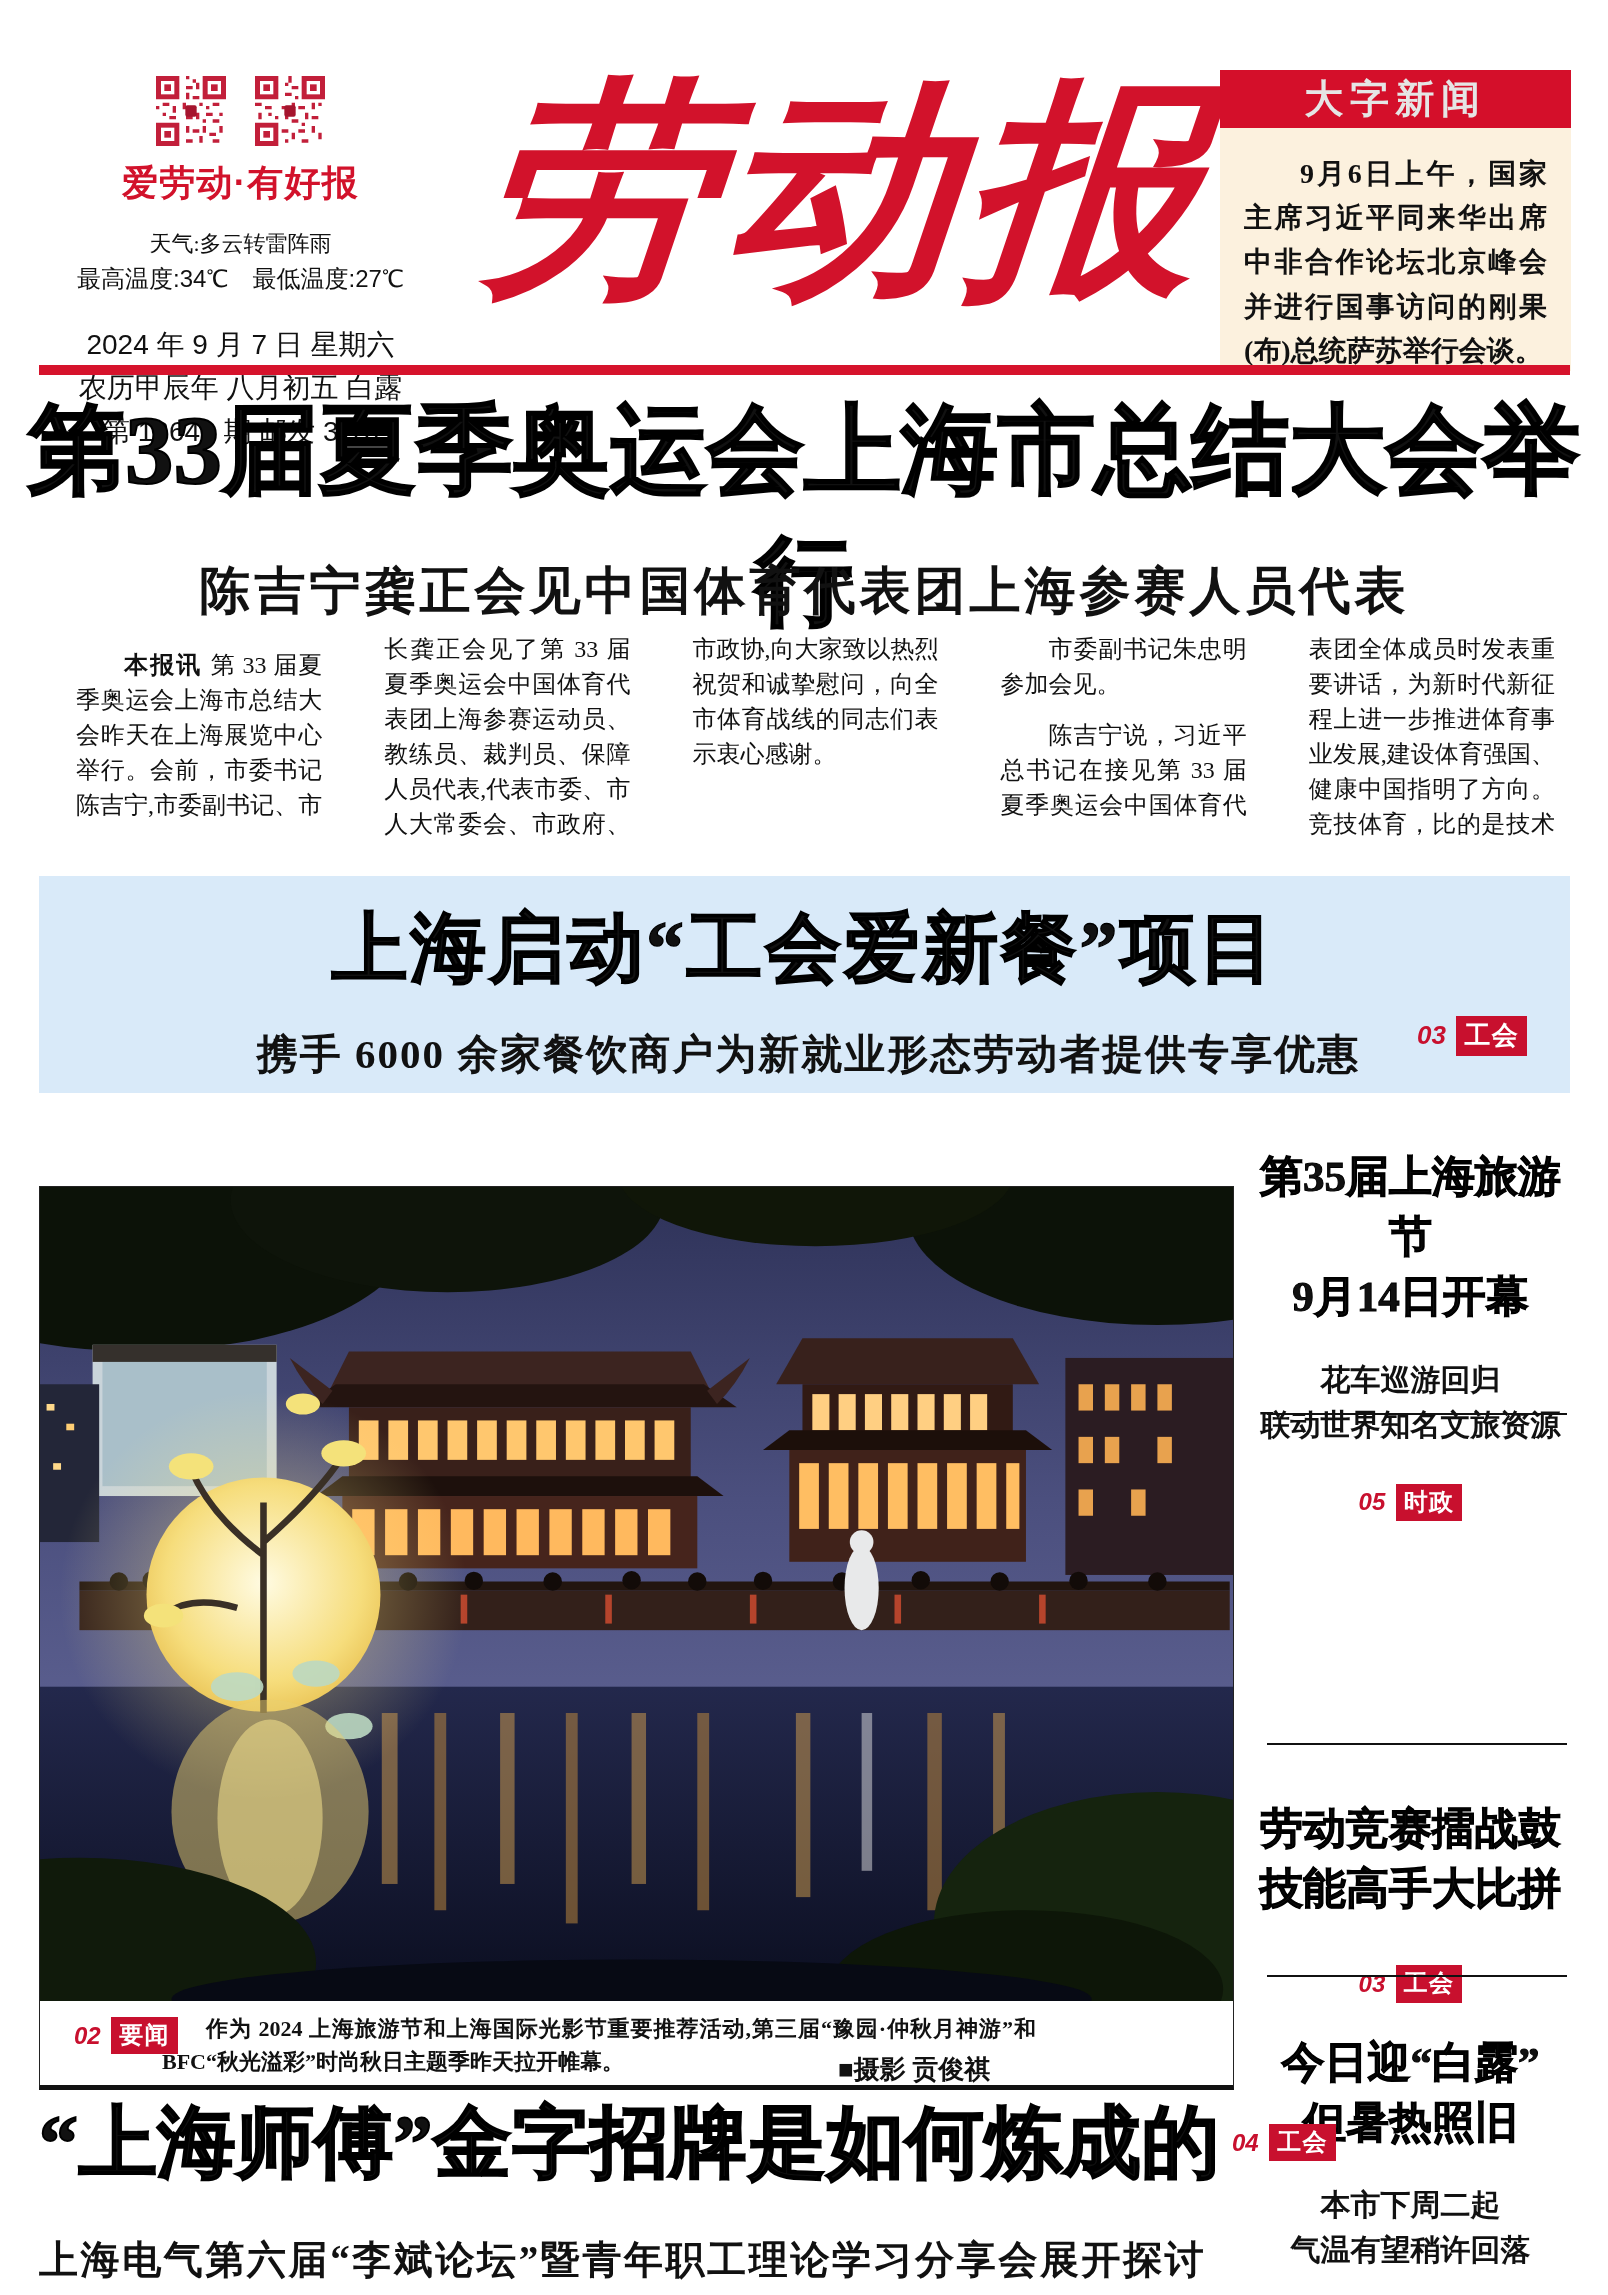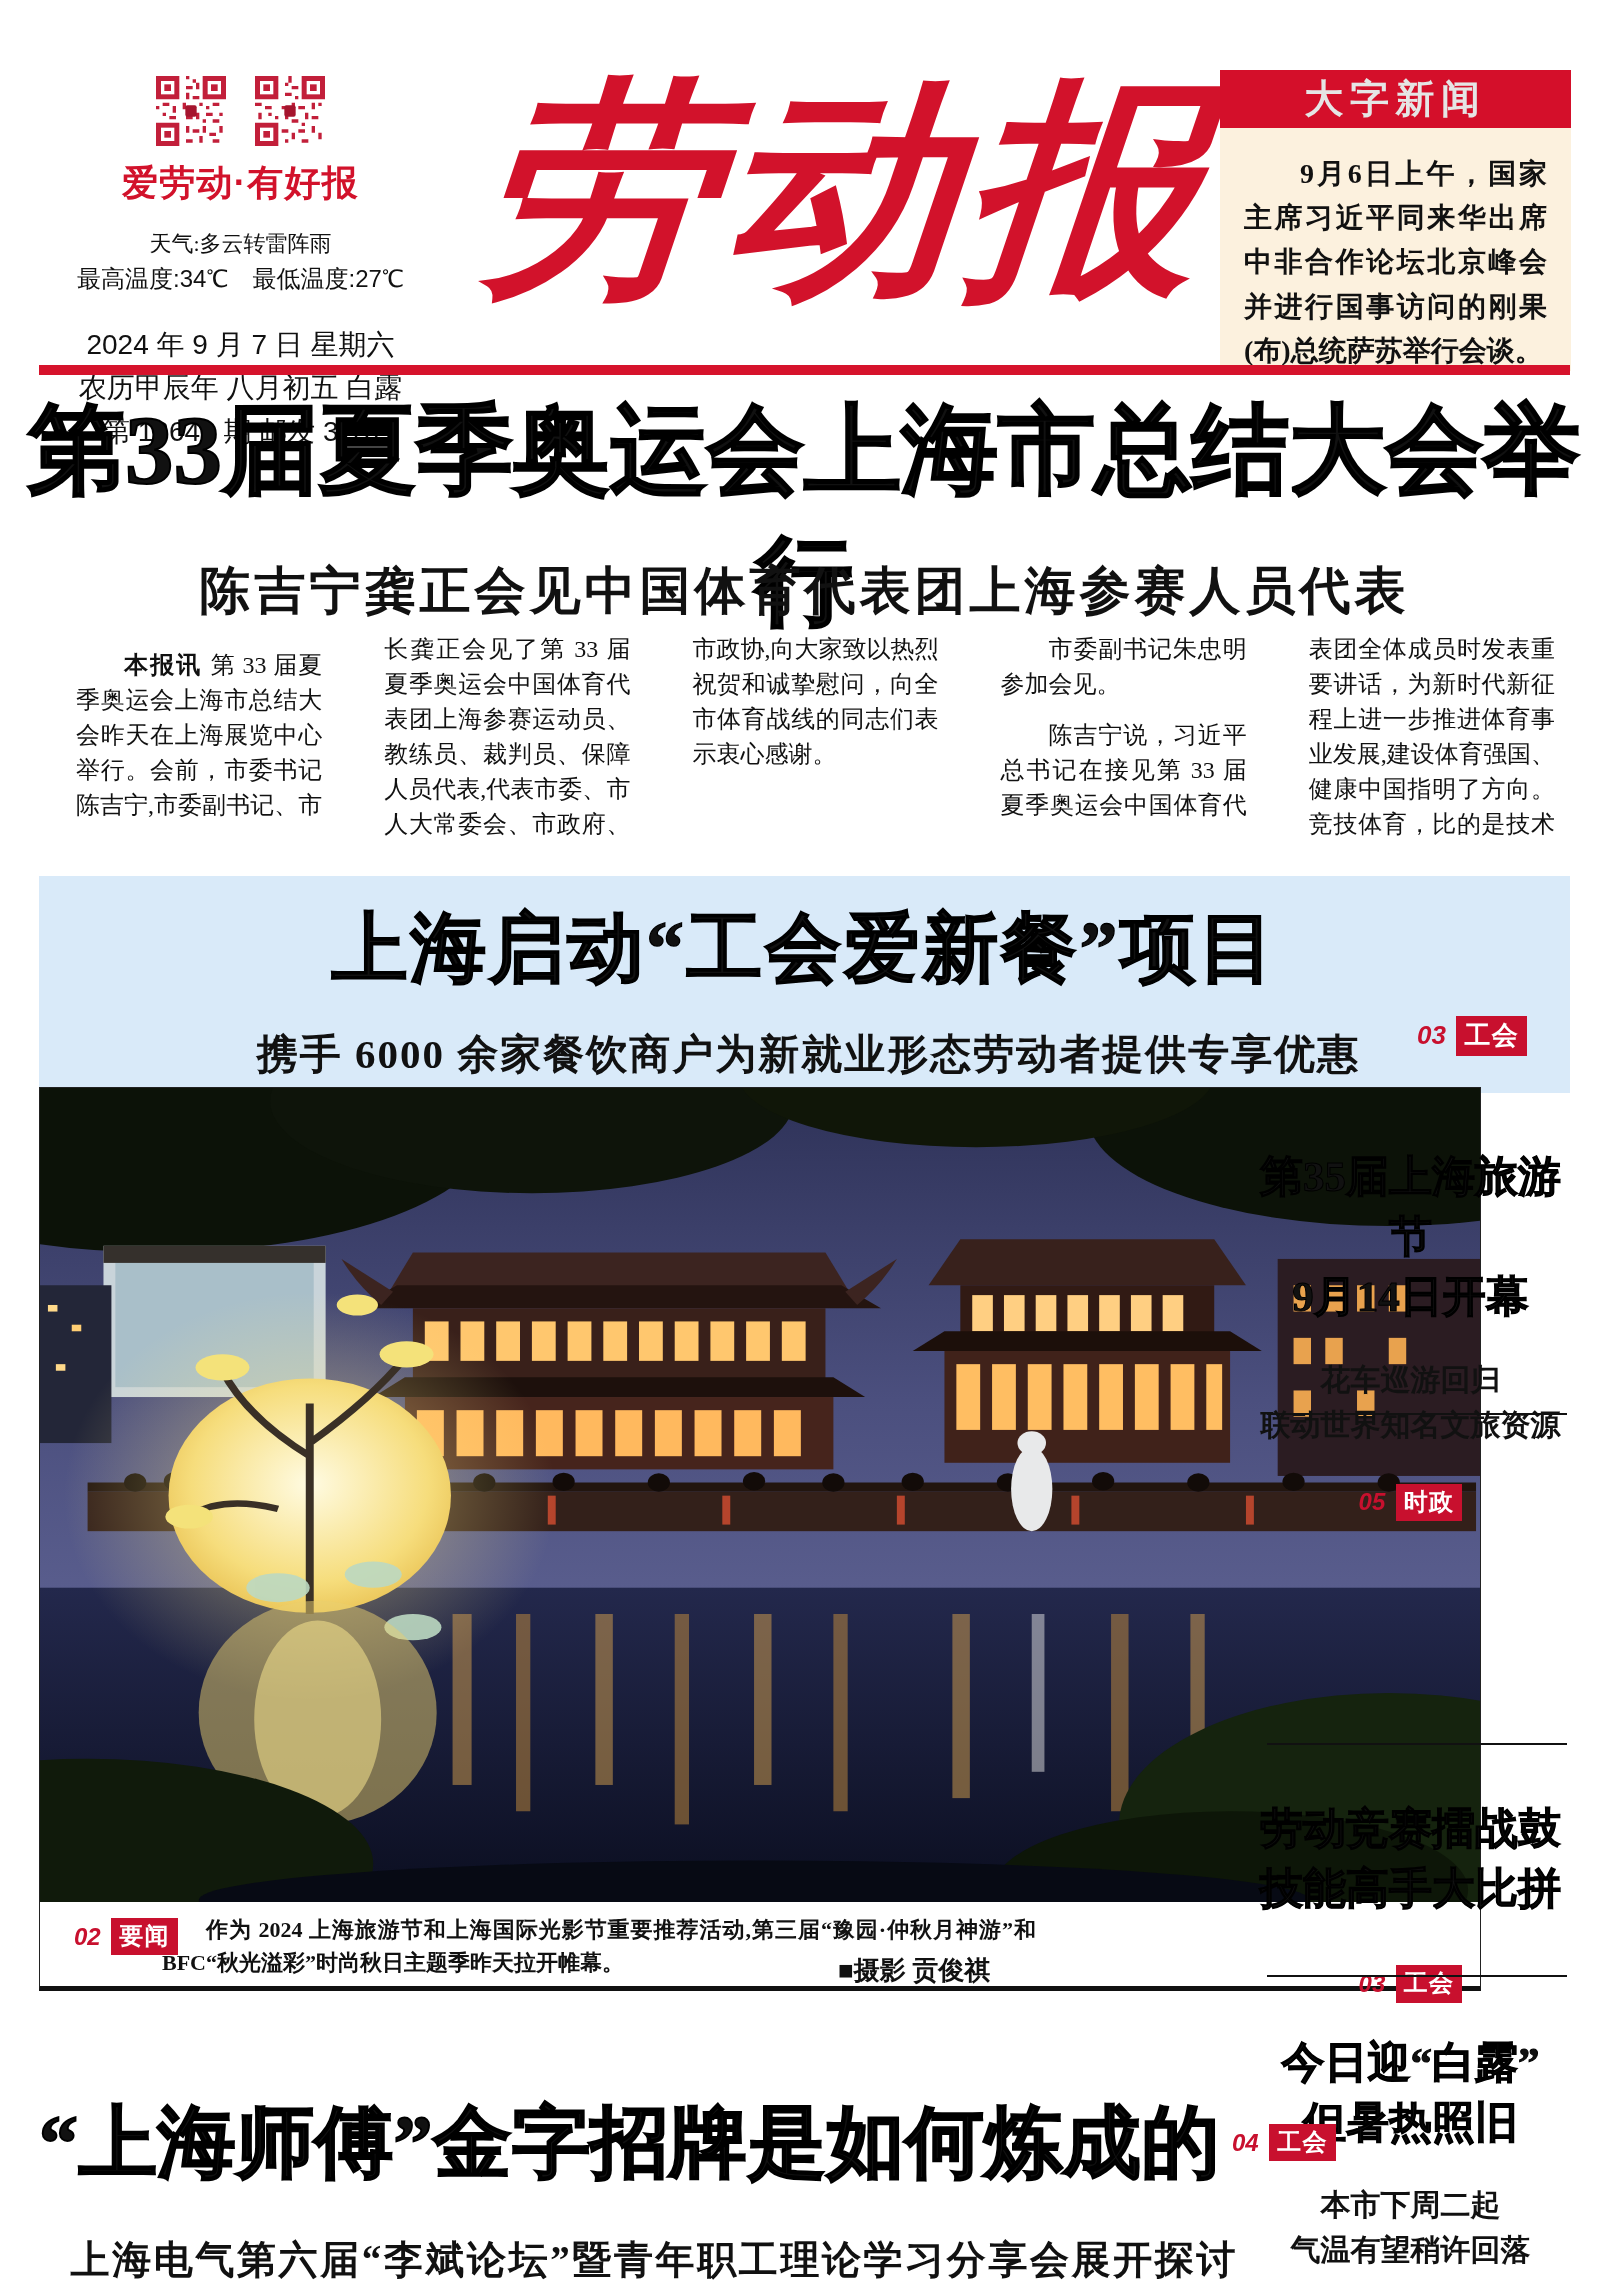--- a/index.html
+++ b/index.html
@@ -55,43 +55,43 @@
   .bluebox .ptag { position:absolute; right:43px; bottom:37px; }
 
   
   .ptag { display:inline-flex; align-items:center; gap:10.5px; font-family:"Liberation Sans",sans-serif; }
   .ptag .num { color:#c8102e; font-style:italic; font-weight:bold; font-size:26px; }
   .ptag .sec { background:#c8102e; color:#fff; font-weight:bold; font-size:26px;
     padding:2px 8px 3.3px 8px; letter-spacing:1.3px; }
   .ptag.small .num { font-size:24px; } .ptag.small .sec { font-size:24px; }
 
   
-  .photo-frame { left:39px; top:1087px; width:1442px; height:904px; box-sizing:border-box;
+  .photo-frame { left:39px; top:1186px; width:1195px; height:904px; box-sizing:border-box;
     border:1.3px solid #222; border-bottom:5.3px solid #111; background:#fff; }
   .photo-frame svg.pic { display:block; width:100%; height:814px; }
   .caption { position:relative; height:84px; padding:10.5px 26px 0 34px; box-sizing:border-box; }
   .caption .ptag { position:absolute; left:34px; top:16px; }
   .caption p { margin:0 0 0 88px; width:874px; font-size:22px; line-height:1.5;
     text-indent:2em; text-align:justify; font-weight:bold; }
   .caption .credit { position:absolute; left:798px; top:51px; font-size:26px; font-weight:bold; }
 
   
   .side-item { left:1249px; width:323px; text-align:center; }
   .side-title { font-size:43px; font-weight:900; line-height:1.4; white-space:pre-line;
     -webkit-text-stroke:1px #000; }
   .side-sub { margin-top:29px; font-size:30px; line-height:1.5; white-space:pre-line; font-weight:bold; }
   .side-tag { margin-top:37px; }
   .side-div { left:1267px; width:300px; height:2px; background:#111; }
 
   
   .bottom-head { left:39px; top:2091px; width:1183px; text-align:center; white-space:nowrap; }
   .bottom-head .txt { font-size:78px; font-weight:900; letter-spacing:0.7px; -webkit-text-stroke:2px #000; }
   .bottom-head .ptag { vertical-align:18.4px; margin-left:9.2px; }
-  .bottom-sub { left:39px; top:2233px; width:1183px; text-align:right; font-size:39px;
-    font-weight:bold; letter-spacing:2.6px;margin-left:16px; }
+  .bottom-sub { left:39px; top:2233px; width:1183px; text-align:left; font-size:39px;
+    font-weight:bold; letter-spacing:2.6px; }
 </style>
 </head>
 <body>
 
 <div class="page">
 
   <div class="abs hdr-left">
     <div class="qr-row">
       <svg viewBox="0 0 105 105">
         <rect width="105" height="105" fill="#fff"></rect>

